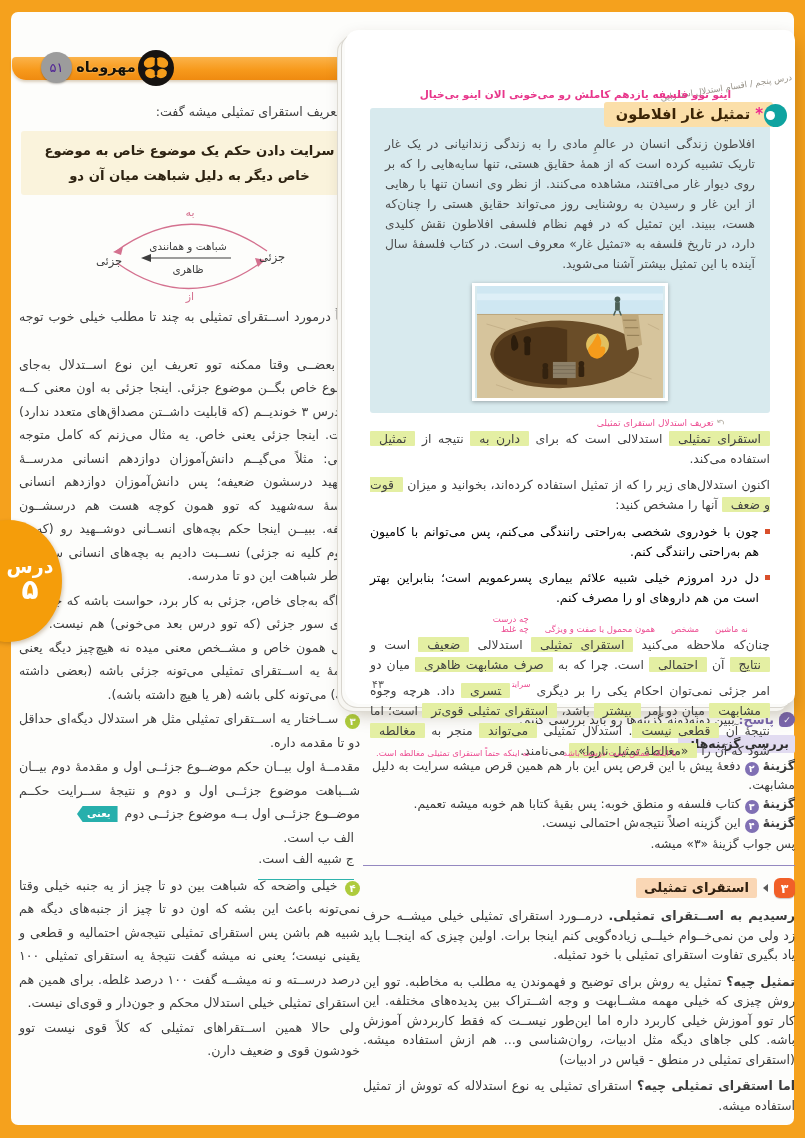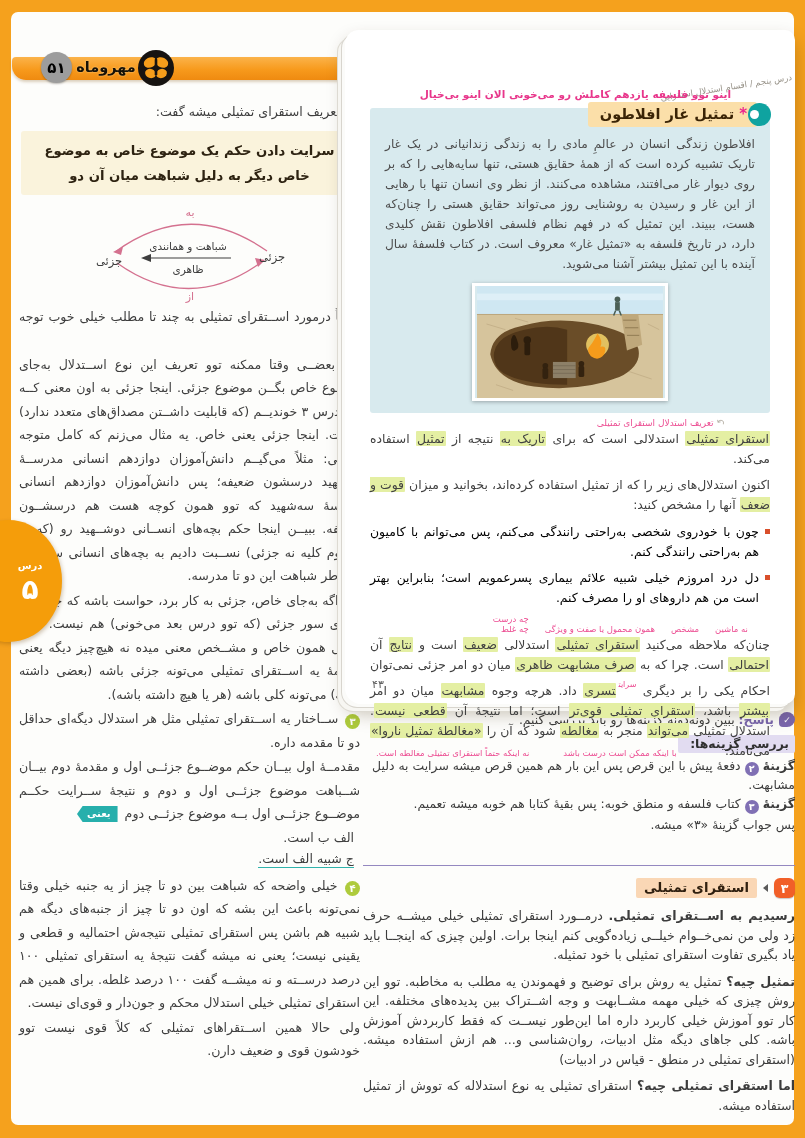--- a/index.html
+++ b/index.html
@@ -7,50 +7,50 @@
   body { background:#F5A11D; position:relative; font-family:"DejaVu Sans", sans-serif; direction:rtl; }
   .page { position:absolute; left:11px; top:12px; width:783px; height:1113px; background:#FDFDFB; border-radius:7px; }
 
   
   .ribbon { position:absolute; left:1px; top:45px; width:337px; height:23px;
     background:linear-gradient(180deg,#FBB34A 0%,#F79A1C 55%,#EF8A10 100%);
     border-radius:4px 3px 3px 14px; box-shadow:0 2px 3px rgba(120,70,0,.25); }
   .ribbon:after { content:""; position:absolute; right:-2px; top:3px; border-left:10px solid #C87607; border-top:9px solid transparent; border-bottom:9px solid transparent; opacity:.55; }
   .brand { position:absolute; left:56px; top:47px; width:78px; text-align:center; font-size:14.5px; font-weight:bold; color:#181206; text-shadow:0 0 2px #FFD89A; letter-spacing:-.3px; z-index:3; }
   .butterfly { position:absolute; left:126px; top:37px; width:38px; height:38px; z-index:3; }
-  .badge51 { position:absolute; left:30px; top:40px; width:31px; height:31px; border-radius:50%; background:#9C9C9C; color:#000000; font-size:15px; font-weight:bold; display:flex; align-items:center; justify-content:center; z-index:4; box-shadow:0 1px 2px rgba(0,0,0,.25); }
+  .badge51 { position:absolute; left:30px; top:40px; width:31px; height:31px; border-radius:50%; background:#9C9C9C; color:#4c1d95; font-size:13px; font-weight:normal; display:flex; align-items:center; justify-content:center; z-index:4; box-shadow:0 1px 2px rgba(0,0,0,.25); }
 
   
   .leftcol { position:absolute; left:8px; top:88px; width:341px; font-size:12.6px; line-height:23.5px; color:#3E3E3E; text-align:justify; }
   .leftcol p { margin-bottom:1px; }
   .intro { text-align:right; }
   .defbox { background:#FAF3DC; border-radius:3px; padding:7px 10px; margin:7px 2px 8px 2px; font-weight:bold; font-size:13.2px; line-height:25px; text-align:center; color:#2E2312; }
   .diagram { display:block; margin:0 auto 2px auto; }
   .syll { margin:0 6px; }
   .syll p { line-height:21px; margin:0; text-align:right; }
-  .syll .p2 span { border-bottom:1.6px solid #2FB3AC; padding-bottom:1px; }
+  .syll .p2 span { border-bottom:1.6px solid #2FB3AC; padding-bottom:13px; }
   .therefore { color:#DF5230; font-weight:bold; font-size:14px; margin-left:4px; }
   .item4block { margin-top:5px; }
 
   .gnum { display:inline-flex; align-items:center; justify-content:center; width:15px; height:15px; border-radius:50%; background:#AECB3C; color:#fff; font-size:10px; font-weight:bold; vertical-align:-2px; margin-left:2px; }
   .ybadge { display:inline-block; background:#27AFAC; color:#fff; font-size:10px; font-weight:bold; line-height:14px; padding:1px 7px 1px 10px; margin-right:3px; clip-path:polygon(0 50%,14% 0,100% 0,100% 100%,14% 100%); vertical-align:1px; }
 
   
   .lesson { position:absolute; left:-55px; top:508px; width:106px; height:122px; border-radius:50%; background:#F59D0A; z-index:6; display:flex; flex-direction:column; align-items:center; justify-content:center; padding-left:42px; box-shadow:1px 2px 4px rgba(100,60,0,.3); }
-  .lesson .l1 { color:#fff; font-weight:bold; font-size:10px; line-height:18px; }
+  .lesson .l1 { color:#fff; font-weight:bold; font-size:19px; line-height:18px; }
   .lesson .l2 { color:#fff; font-weight:bold; font-size:28px; line-height:30px; }
 
   
   .card { position:absolute; left:334px; top:18px; width:450px; height:674px; background:#FFFFFF; border-radius:14px 10px 10px 16px;
     box-shadow:-4px 4px 0 -1px #FBFBF9, -4px 4px 0 0 #D8D5CE, -8px 8px 0 -1px #F7F6F2, -8px 8px 0 0 #DDDAD2, 0 10px 18px rgba(60,40,0,.28);
     padding:0 25px; z-index:5; }
   .corner-note { position:absolute; top:42px; right:4px; font-size:8.5px; color:#979288; transform:rotate(-9deg); transform-origin:right top; white-space:nowrap; }
   .handnote { position:absolute; top:58px; right:64px; font-size:10.5px; font-weight:bold; color:#E8368B; white-space:nowrap; }
   .hand-arrow { position:absolute; top:72px; right:150px; }
-  .title-row { position:absolute; top:72px; right:24px; display:flex; align-items:center; z-index:7; }
+  .title-row { position:absolute; top:72px; right:8px; display:flex; align-items:flex-end; z-index:7; }
   .teal-dot { width:23px; height:23px; border-radius:50%; background:#0FA3A0; position:relative; margin-left:-9px; }
   .teal-dot:after { content:""; position:absolute; left:2px; top:7px; width:9px; height:9px; border-radius:50%; background:#fff; }
   .cave-title { background:#FBDFA9; border-radius:3px; padding:3px 10px 4px 12px; font-size:14.5px; font-weight:bold; color:#3A2406; }
   .cave-title .ast { color:#EC268F; font-weight:bold; margin-left:5px; font-size:15px; }
 
   .bluebox { margin-top:78px; background:#D8EAEE; border-radius:3px; padding:26px 15px 12px 15px; }
   .bluebox .txt { font-size:12.2px; line-height:20px; color:#4E4E4E; text-align:justify; }
   .cave-img { display:block; margin:9px auto 0 auto; border:3px solid #fff; box-shadow:0 1px 4px rgba(0,0,0,.3); }
 
   .defnote { margin:4px 46px 0 0; font-size:9px; color:#EC4D92; }
@@ -60,21 +60,21 @@
   .exline { margin-top:6px; }
   .bullets { list-style:none; margin-top:7px; }
   .bullets li { position:relative; padding-right:11px; font-size:12.4px; line-height:19.5px; color:#000000; text-align:justify; margin-bottom:7px; }
   .bullets li:before { content:""; position:absolute; right:0; top:7px; width:5px; height:5px; background:#D94F2B; }
   .annrow { display:flex; align-items:flex-end; gap:16px; margin:0 22px 1px 0; font-size:8.5px; color:#EC4D92; line-height:10px; }
   .annrow .stack span { display:block; }
   .mainwrap { position:relative; }
   .undernotes { position:absolute; bottom:3px; left:6px; display:flex; gap:34px; font-size:8.5px; color:#EC4D92; }
   .pagenum { position:absolute; left:27px; bottom:13px; font-size:11px; color:#5A5A5A; }
 
-  .hl { background:#E4EFA3; padding:0 1px; border-radius:1px; }
+  .hl { background:#E4EFA3; padding:0 9px; border-radius:1px; }
   .b { font-weight:bold; }
   .supnote { font-size:8px; color:#EC4D92; vertical-align:8px; letter-spacing:0; margin-left:2px; }
 
   
   .answer { position:absolute; left:352px; top:700px; width:432px; font-size:12.4px; color:#3C3C3C; }
   .ans-head { display:flex; align-items:center; gap:5px; }
   .check-icon { width:16px; height:15px; border-radius:50% 50% 50% 4px; background:#7A67AE; color:#fff; font-size:9px; font-weight:bold; display:inline-flex; align-items:center; justify-content:center; flex:0 0 auto; }
   .ans-label { color:#7A67AE; font-weight:bold; }
   .review { display:inline-block; background:#E2DCF1; font-weight:bold; padding:1px 6px 2px 12px; border-radius:2px; margin:8px 0 4px 0; font-size:12.4px; color:#2F2F2F; }
   .opt { line-height:18.5px; text-align:right; }
@@ -187,21 +187,21 @@
           <rect x="107" y="84" width="6" height="12" rx="2" fill="#33220F"></rect>
         <path d="M152 30 L170 30 L174 62 L158 68 Z" fill="#BFA87B"></path>
         <path d="M154 36 h14 M156 44 h14 M158 52 h13" stroke="#8F7A52" stroke-width="1"></path>
         <circle cx="148" cy="14" r="3" fill="#4A5E55"></circle>
         <rect x="145.5" y="17" width="5" height="9" fill="#4A5E55"></rect>
         <path d="M146 26 l-2 5 M150 26 l2 5" stroke="#4A5E55" stroke-width="1.6"></path>
       </svg>
     </div>
 
     <div class="defnote"><span class="arr">↶</span><span>تعریف استدلال استقرای تمثیلی</span></div>
-    <p class="cardp defline"><span class="hl">استقرای تمثیلی</span><span> استدلالی است که برای </span><span class="hl">تاریک به</span><span> نتیجه از </span><span class="hl">تمثیل</span><span> استفاده می‌کند.</span></p>
+    <p class="cardp defline"><span class="hl">استقرای تمثیلی</span><span> استدلالی است که برای </span><span class="hl">دارن به</span><span> نتیجه از </span><span class="hl">تمثیل</span><span> استفاده می‌کند.</span></p>
     <p class="cardp exline"><span>اکنون استدلال‌های زیر را که از تمثیل استفاده کرده‌اند، بخوانید و میزان </span><span class="hl">قوت و ضعف</span><span> آنها را مشخص کنید:</span></p>
 
     <ul class="bullets">
       <li>چون با خودروی شخصی به‌راحتی رانندگی می‌کنم، پس می‌توانم با کامیون هم به‌راحتی رانندگی کنم.</li>
       <li>دل درد امروزم خیلی شبیه علائم بیماری پسرعمویم است؛ بنابراین بهتر است من هم داروهای او را مصرف کنم.</li>
     </ul>
 
     <div class="annrow">
       <span>نه ماشین</span>
       <span>مشخص</span>
@@ -224,20 +224,21 @@
   </div>
 
   <div class="answer">
     <div class="ans-head">
       <span class="check-icon">✓</span>
       <span><span class="ans-label">پاسخ:</span> <span>ببین دونه‌دونه گزینه‌ها رو باید بررسی کنیم.</span></span>
     </div>
     <span class="review">بررسی گزینه‌ها:</span>
     <p class="opt"><span class="b">گزینۀ </span><span class="pnum">۲</span><span> دفعۀ پیش با این قرص پس این بار هم همین قرص میشه سرایت به دلیل مشابهت.</span></p>
     <p class="opt"><span class="b">گزینۀ </span><span class="pnum">۳</span><span> کتاب فلسفه و منطق خوبه: پس بقیۀ کتابا هم خوبه میشه تعمیم.</span></p>
+    <p class="opt"><span class="b">گزینۀ </span><span class="pnum">۴</span><span> این گزینه اصلاً نتیجه‌ش احتمالی نیست.</span></p>
     <p class="opt ans-final">پس جواب گزینۀ «۳» میشه.</p>
   </div>
 
   <div class="section3">
     <hr class="rule">
     <div class="sec3-head">
       <span class="sec3-num">۳</span>
       <span class="sec3-dash"></span>
       <span class="sec3-title">استقرای تمثیلی</span>
     </div>

